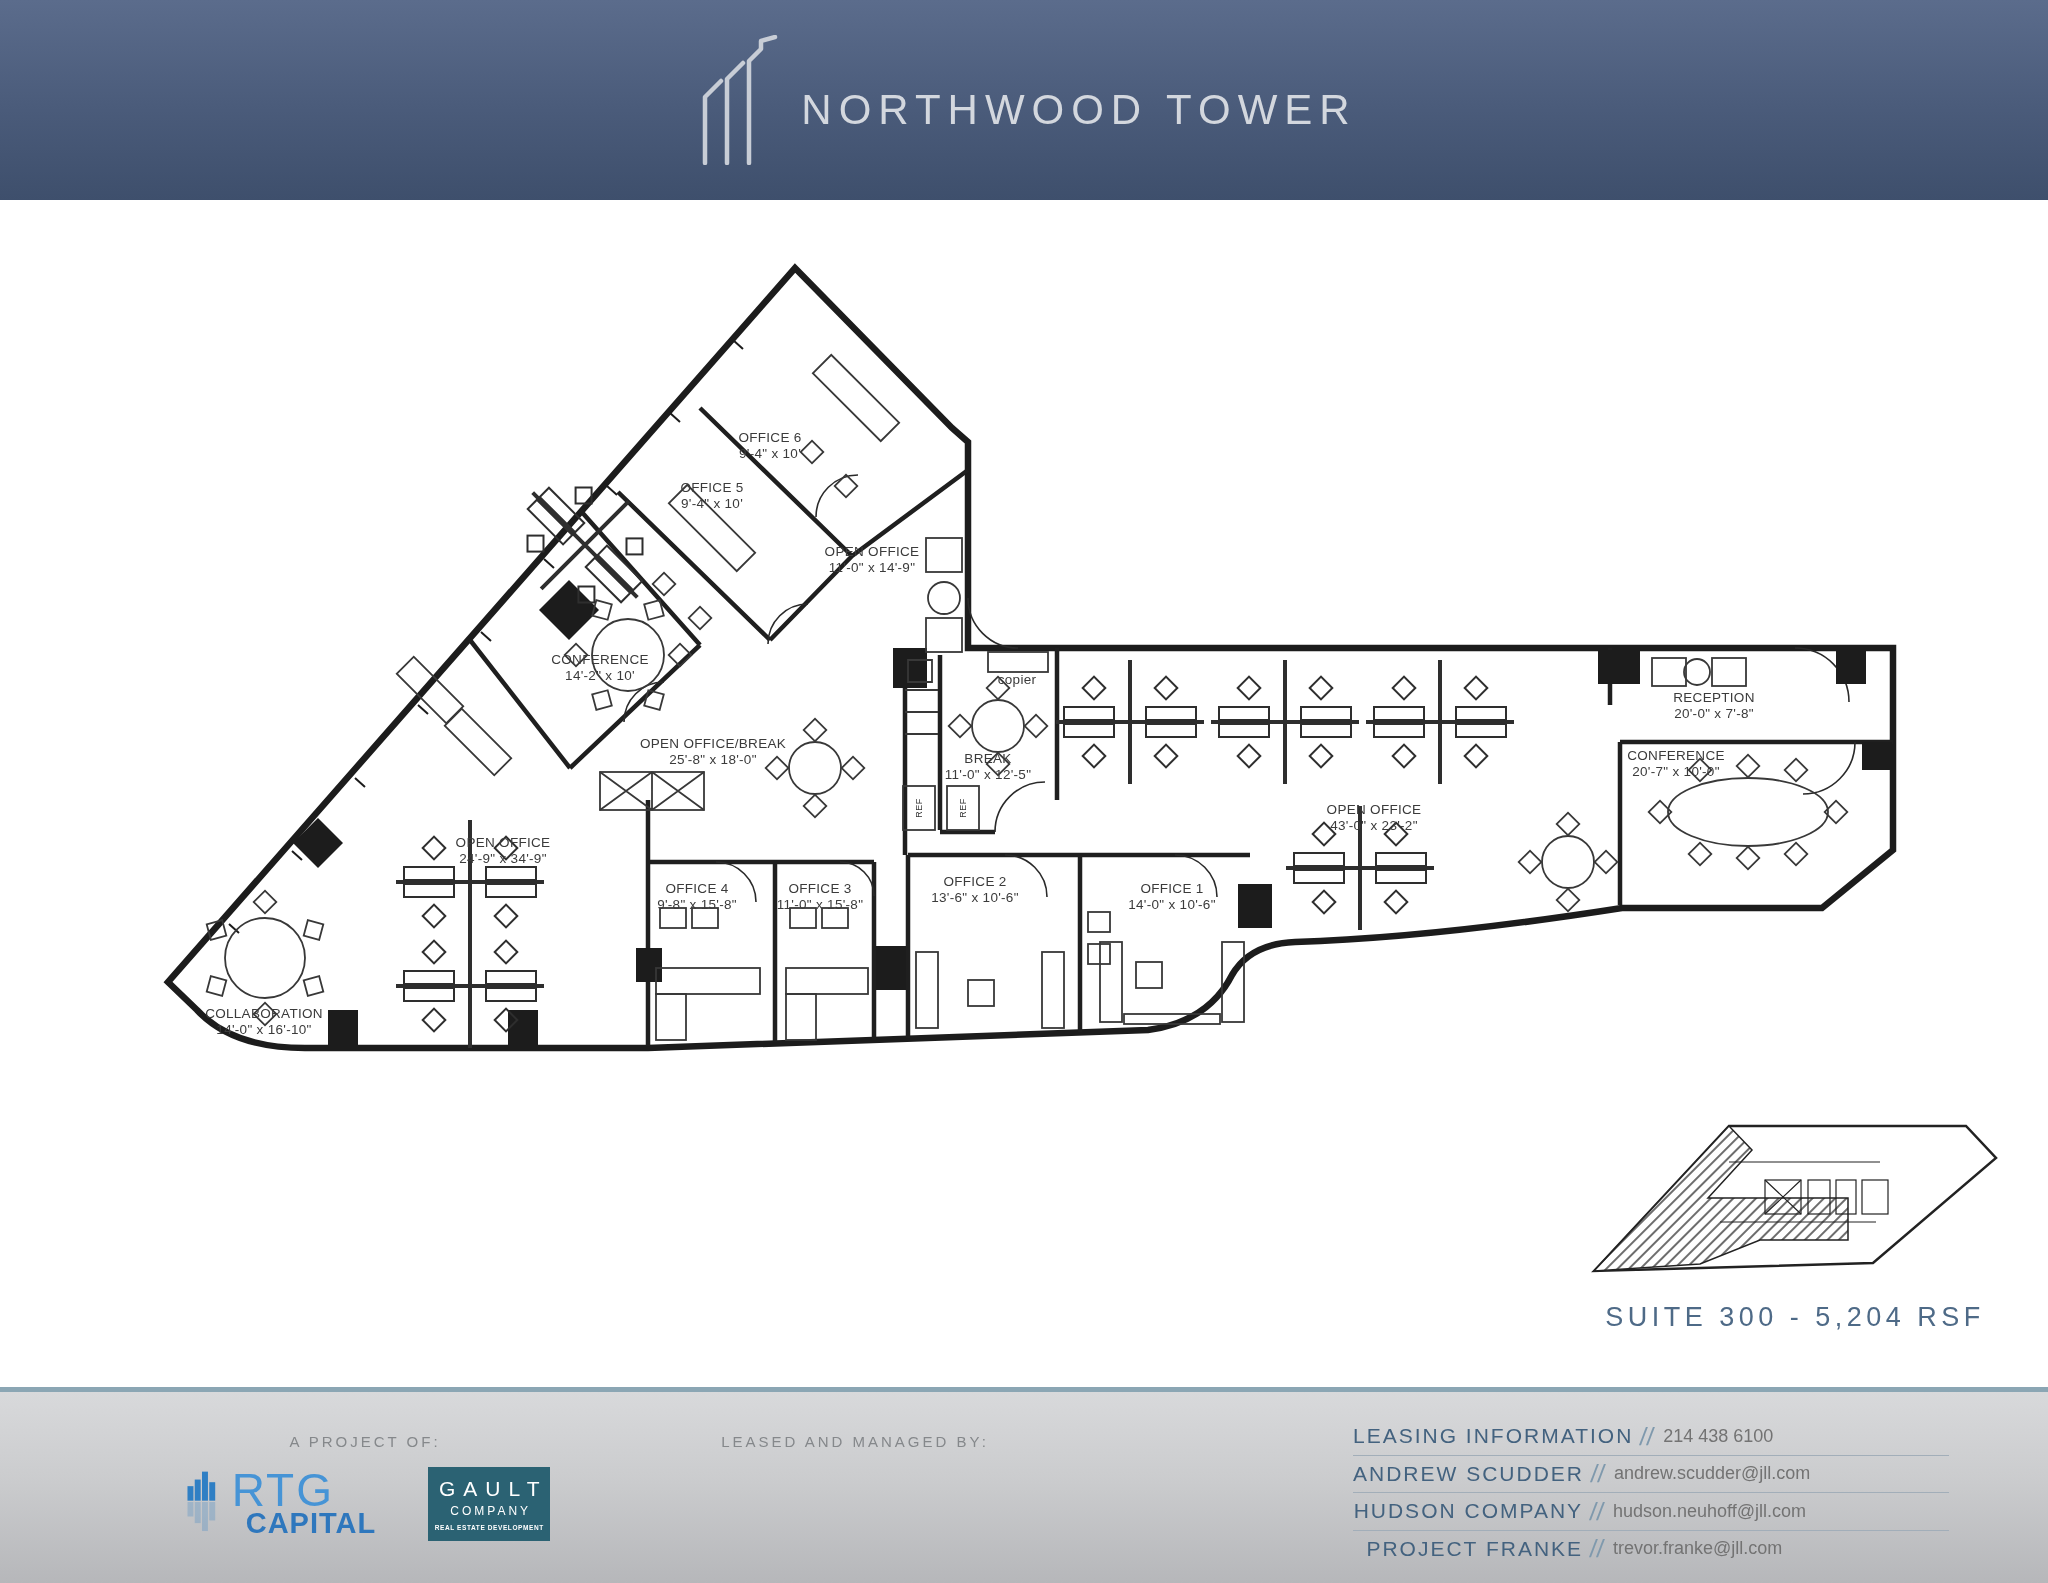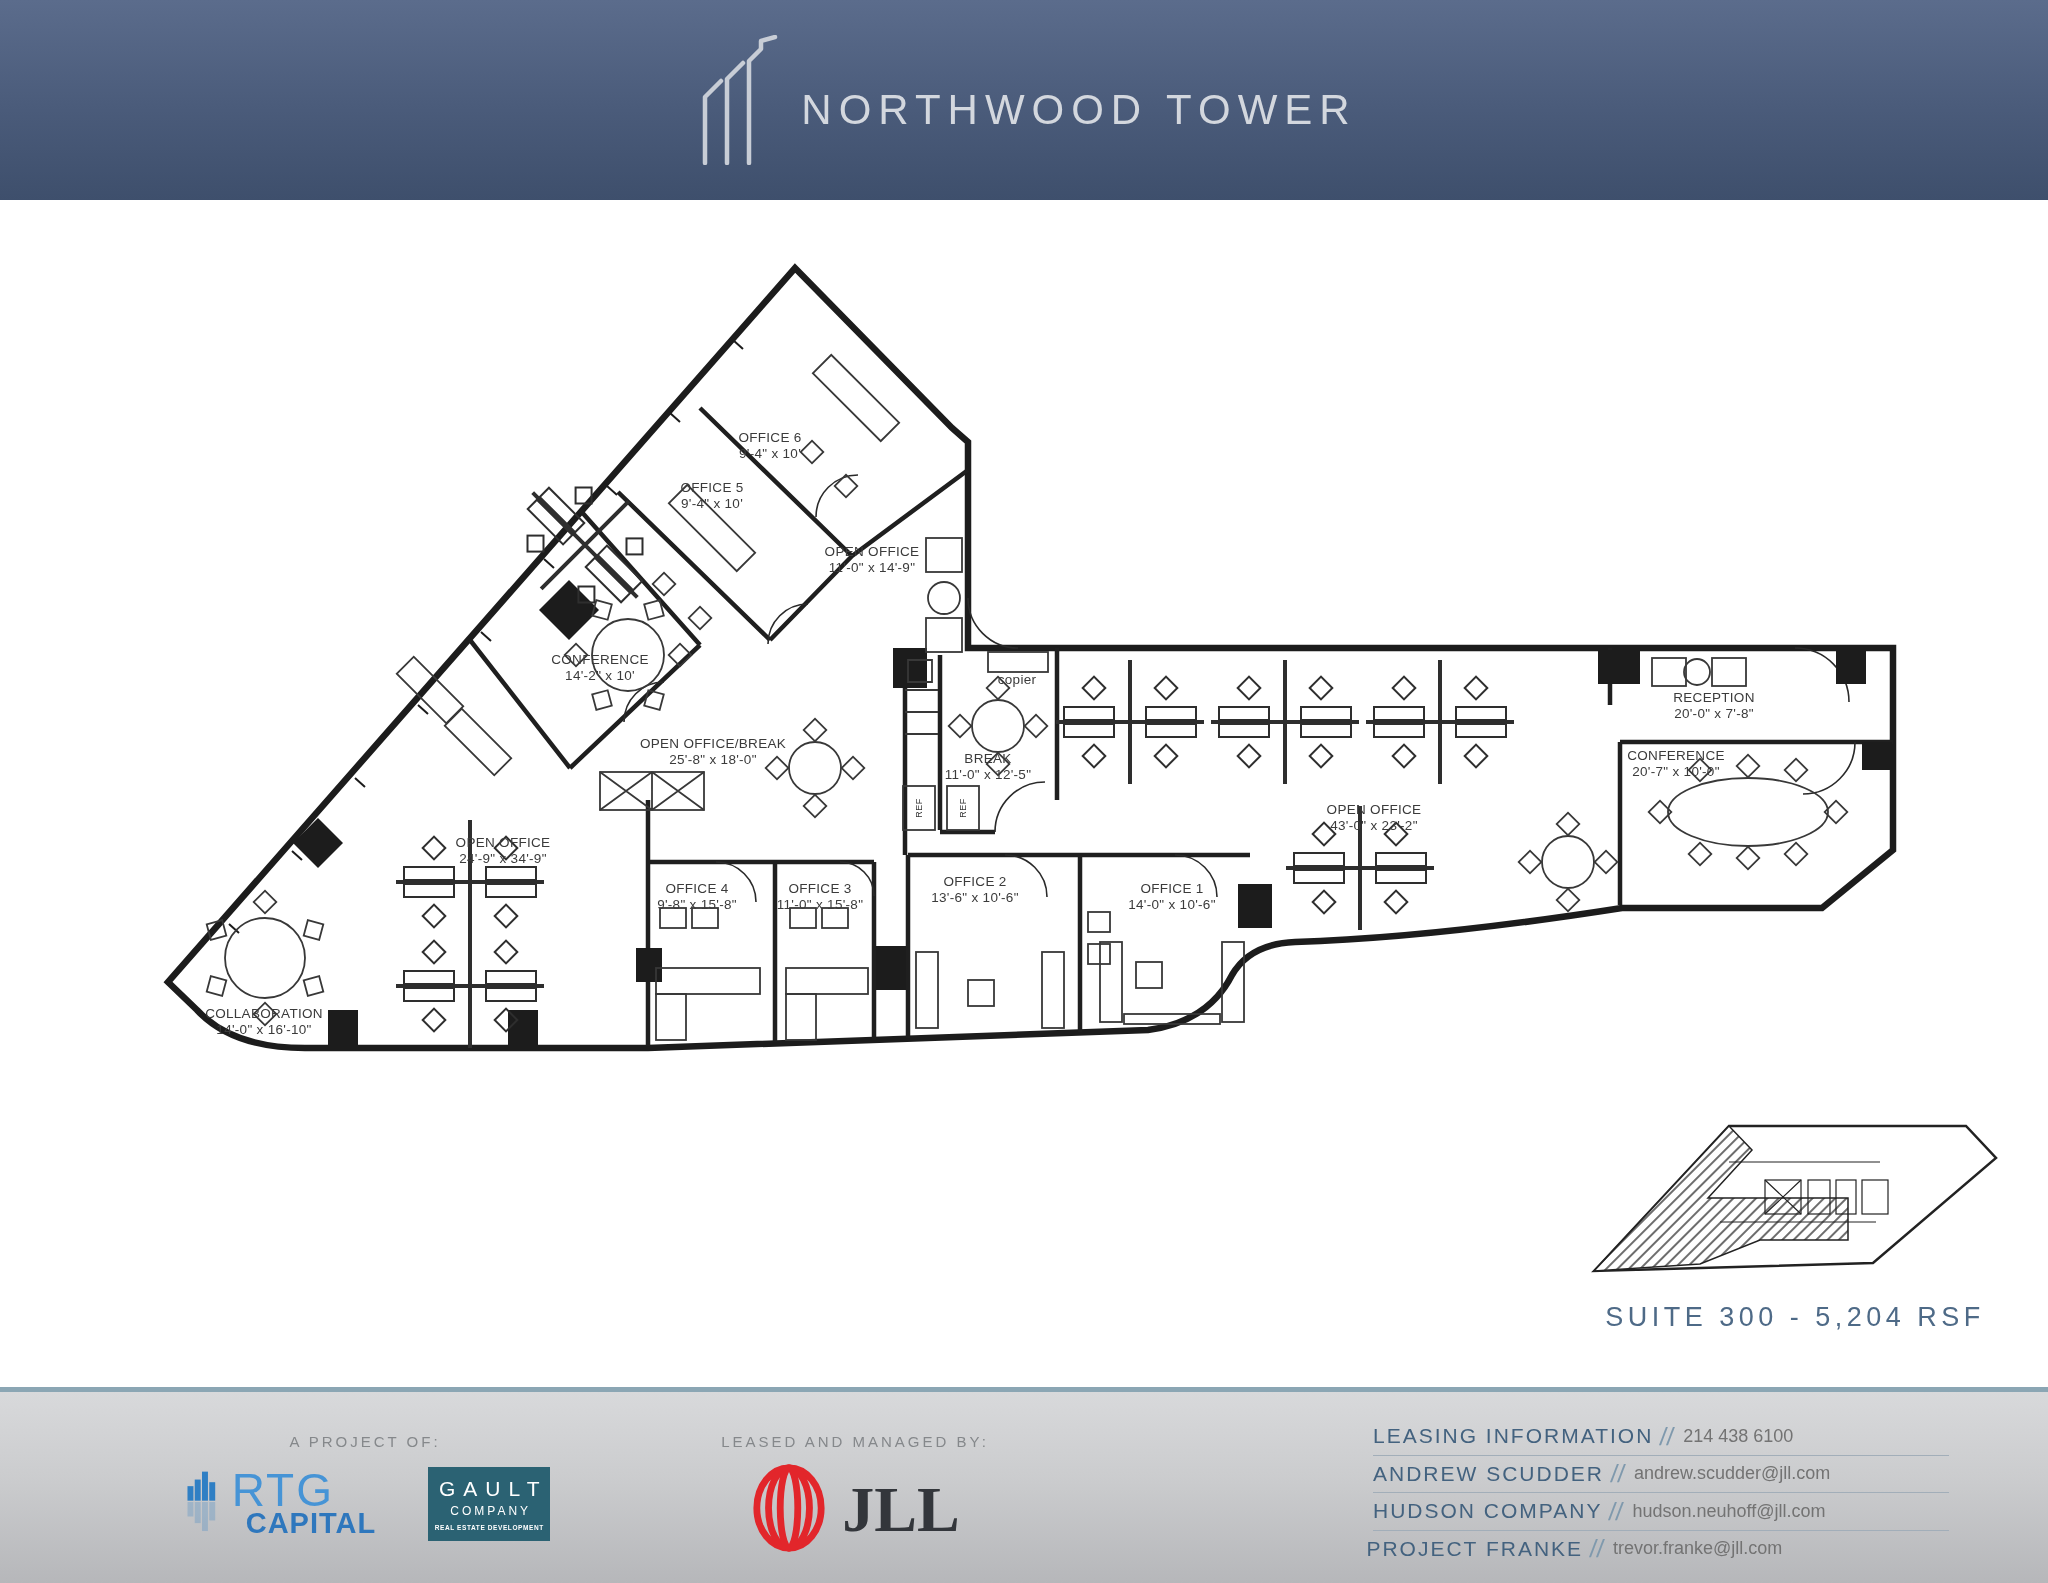--- a/index.html
+++ b/index.html
@@ -40,21 +40,21 @@
   .rtg-sub{font-size:29px;font-weight:bold;color:#2e77bd;letter-spacing:1px;margin-left:14px;}
   .gault{width:122px;height:74px;background:#2b6273;color:#fff;display:flex;flex-direction:column;
          align-items:center;justify-content:center;gap:3px;}
   .gault-name{font-size:21px;letter-spacing:8px;text-indent:8px;}
   .gault-sub{font-size:12px;letter-spacing:3px;text-indent:3px;}
   .gault-tag{font-size:6.5px;font-weight:bold;letter-spacing:.6px;margin-top:3px;}
   .jll{display:flex;align-items:center;justify-content:center;gap:14px;margin-top:12px;}
   .jll-name{font-family:"Liberation Serif",serif;font-weight:bold;font-size:64px;color:#33363b;line-height:1;}
   .leasing{left:1353px;top:1418px;width:596px;}
   .lrow{display:flex;align-items:center;height:36.5px;}
-  .lrow.rule{border-bottom:1px solid #a2aeb9;margin-left:20px;}
+  .lrow.rule{border-bottom:1px solid #a2aeb9;}
   .lname{flex:1;text-align:right;font-size:21px;letter-spacing:2px;color:#43627f;white-space:nowrap;}
   .lslash{font-size:25px;color:#7f99ad;margin:0 9px 0 7px;transform:skewX(-6deg);}
   .lval{width:336px;text-align:left;font-size:18px;color:#737373;white-space:nowrap;}
 </style>
 </head>
 <body>
 
 <div class="page">
 
   <div class="abs header">
@@ -318,30 +318,20 @@
       <div class="gault">
         <span class="gault-name">GAULT</span>
         <span class="gault-sub">COMPANY</span>
         <span class="gault-tag">REAL ESTATE DEVELOPMENT</span>
       </div>
     </div>
   </div>
 
   <div class="abs fcol-mid">
     <span class="fhead">LEASED AND MANAGED BY:</span>
-    <div class="jll">
-      <span>
-        <svg width="78" height="90" viewBox="0 0 80 92" fill="none" stroke="#e2262b" stroke-width="7">
-          <ellipse cx="40" cy="46" rx="33" ry="41"></ellipse>
-          <ellipse cx="40" cy="46" rx="21" ry="41"></ellipse>
-          <ellipse cx="40" cy="46" rx="9" ry="41"></ellipse>
-        </svg>
-      </span>
-      <span class="jll-name">JLL</span>
-    </div>
   </div>
 
   <div class="abs leasing">
     <div class="lrow rule">
       <span class="lname">LEASING INFORMATION</span>
       <span class="lslash">//</span>
       <span class="lval">214 438 6100</span>
     </div>
     <div class="lrow rule">
       <span class="lname">ANDREW SCUDDER</span>

